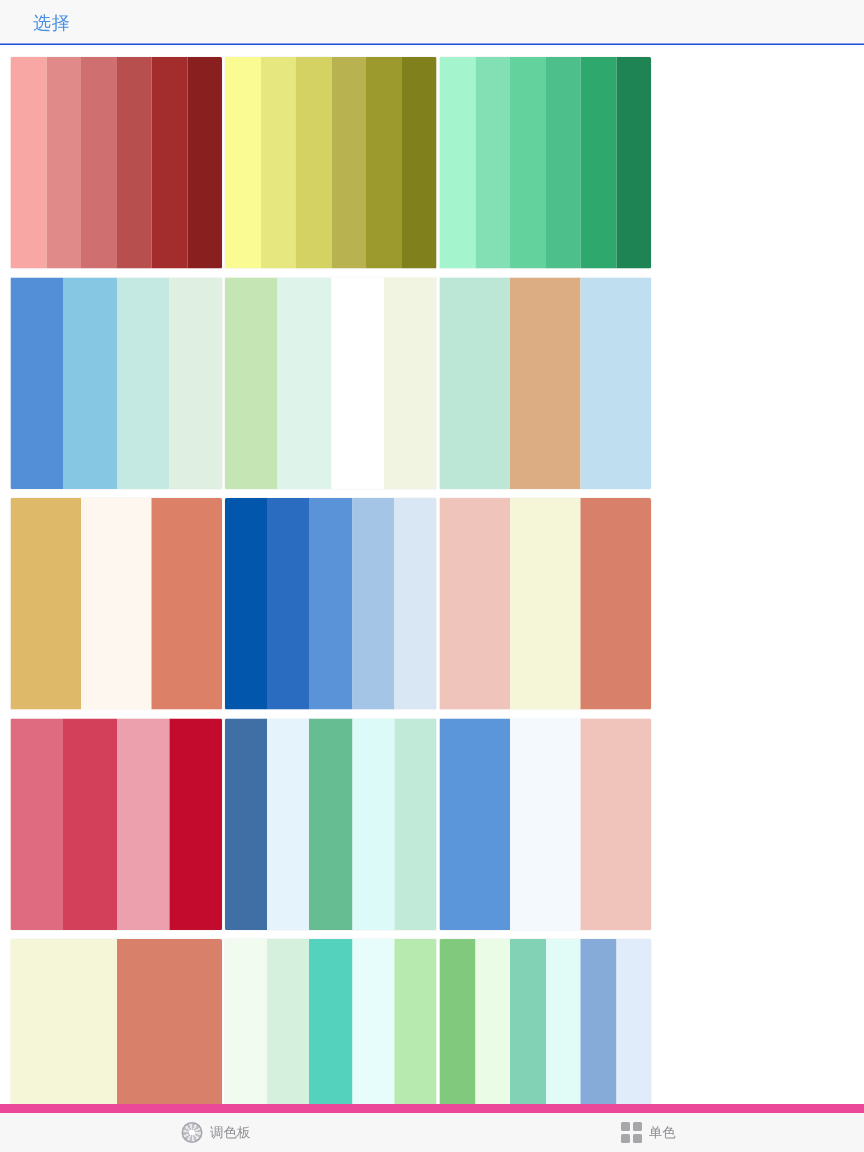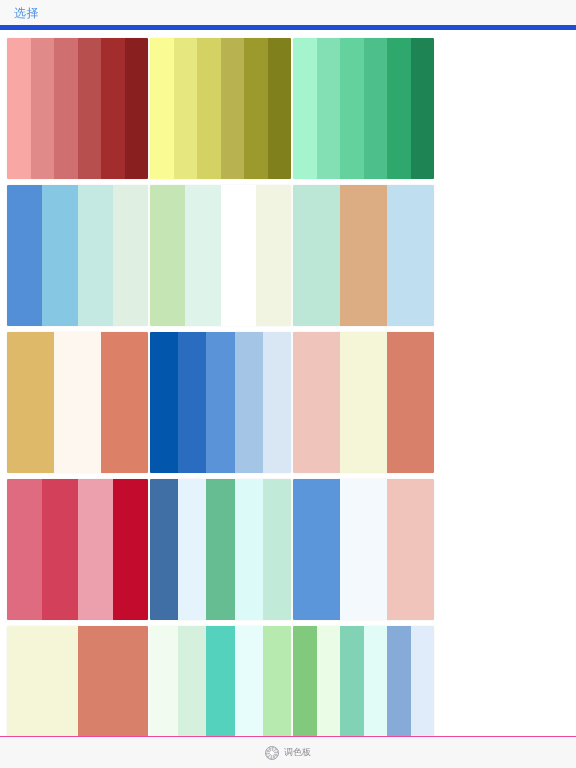--- a/index.html
+++ b/index.html
@@ -13,24 +13,24 @@
     width: 576px; height: 768px;
     display: flex; flex-direction: column;
     background: #ffffff;
   }
 
   
   .navbar {
     height: 30px;
     flex: 0 0 30px;
     background: #f8f8f8;
-    border-bottom: 5px solid #1d4ed8;
+    border-bottom: 1px solid #1d4ed8;
     display: flex;
     align-items: center;
-    padding: 0 14px;
+    padding: 0 22px;
   }
   .nav-action {
     color: #4a90e2;
     font-size: 12px;
     line-height: 1;
     letter-spacing: 0.5px;
     cursor: default;
   }
 
   
@@ -65,21 +65,21 @@
   .stripe {
     height: 100%;
     flex: 1 1 0;
   }
 
   
   .tabbar {
     flex: 0 0 32px;
     height: 32px;
     background: #f7f7f7;
-    border-top: 1px solid #ec4899;
+    border-top: 6px solid #ec4899;
     display: flex;
     align-items: center;
   }
   .tab {
     flex: 1 1 0;
     height: 100%;
     display: flex;
     align-items: center;
     justify-content: center;
     gap: 5px;
@@ -265,15 +265,24 @@
   </div>
 
   <div class="tabbar">
 
     <div class="tab" id="tab-0">
       <span class="ico ico-palette"></span>
       <span class="tab-label" style="color: rgb(142, 142, 147);">调色板</span>
     </div>
 
 
+    <div class="tab" id="tab-2">
+      <span class="ico ico-grid">
+        <i></i>
+          <i></i>
+          <i></i>
+          <i></i>
+      </span>
+      <span class="tab-label" style="color: rgb(142, 142, 147);">单色</span>
+    </div>
 
   </div>
 </div>
 
 </body></html>

